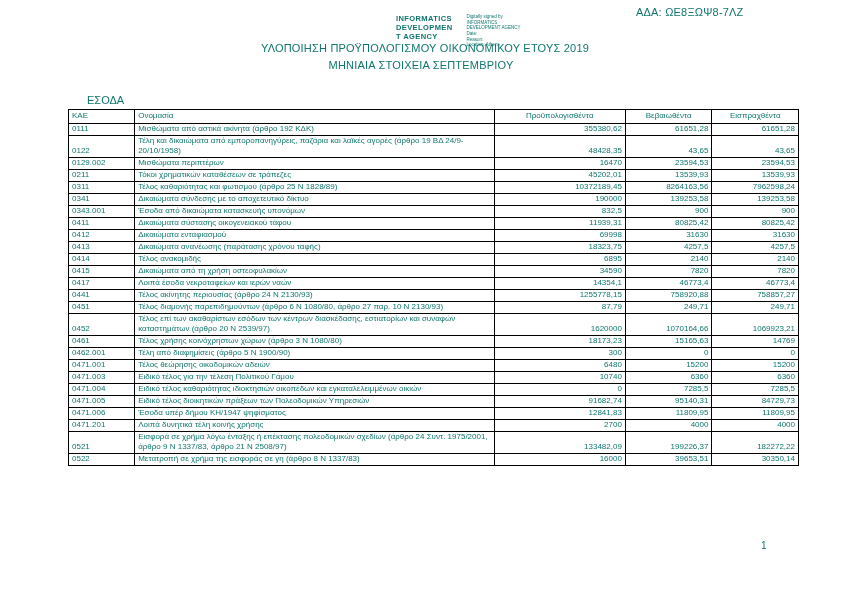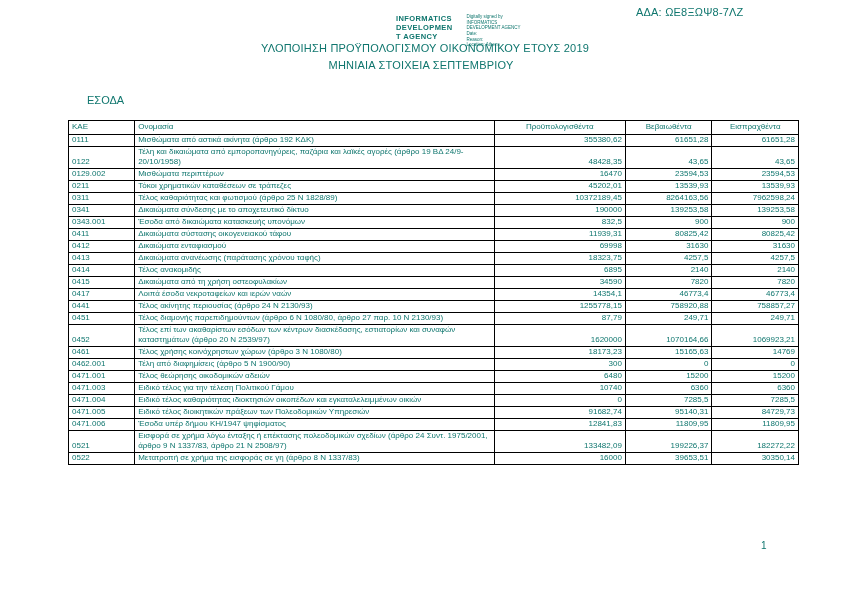--- a/index.html
+++ b/index.html
@@ -28,21 +28,21 @@
   }
   .title1 {
     position:absolute; top:42px; left:4px; width:100%;
     text-align:center; font-size:11px; letter-spacing:0.2px;
   }
   .title2 {
     position:absolute; top:59px; left:0; width:100%;
     text-align:center; font-size:11px; letter-spacing:0.2px;
   }
   .content { position:absolute; left:68px; top:94px; width:731px; }
-  .section-title { font-size:11px; margin:0 0 14px 0;padding-left:19px; }
+  .section-title { font-size:11px; margin:0 0 3px 0;padding-left:19px; }
   table.budget {
     border-collapse:collapse; width:100%; table-layout:fixed;
     font-size:8px; line-height:1.25;
   }
   table.budget th, table.budget td {
     border:1px solid #000;
     padding:0 3px 1px 3px;
     overflow:hidden;
   }
   table.budget th { font-weight:normal; text-align:left; height:12px; }
@@ -249,20 +249,27 @@
             <td class="c4">84729,73</td>
           </tr>
           <tr>
             <td class="c0">0471.006</td>
             <td class="c1">Έσοδα υπέρ δήμου ΚΗ/1947 ψηφίσματος</td>
             <td class="c2">12841,83</td>
             <td class="c3">11809,95</td>
             <td class="c4">11809,95</td>
           </tr>
           <tr>
+            <td class="c0">0471.201</td>
+            <td class="c1">Λοιπά δυνητικά τέλη κοινής χρήσης</td>
+            <td class="c2">2700</td>
+            <td class="c3">4000</td>
+            <td class="c4">4000</td>
+          </tr>
+          <tr>
             <td class="c0">0521</td>
             <td class="c1">Εισφορά σε χρήμα λόγω ένταξης ή επέκτασης πολεοδομικών σχεδίων (άρθρο 24 Συντ. 1975/2001, άρθρο 9 Ν 1337/83, άρθρο 21 Ν 2508/97)</td>
             <td class="c2">133482,09</td>
             <td class="c3">199226,37</td>
             <td class="c4">182272,22</td>
           </tr>
           <tr>
             <td class="c0">0522</td>
             <td class="c1">Μετατροπή σε χρήμα της εισφοράς σε γη (άρθρο 8 Ν 1337/83)</td>
             <td class="c2">16000</td>

